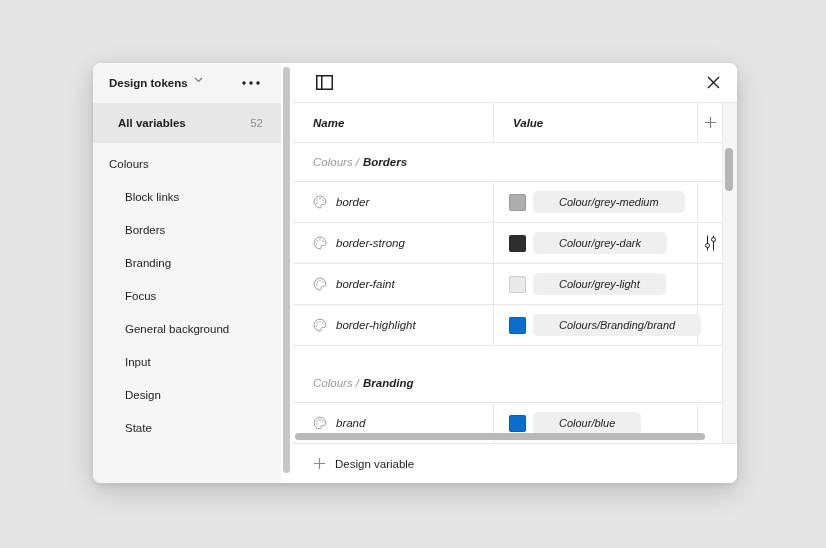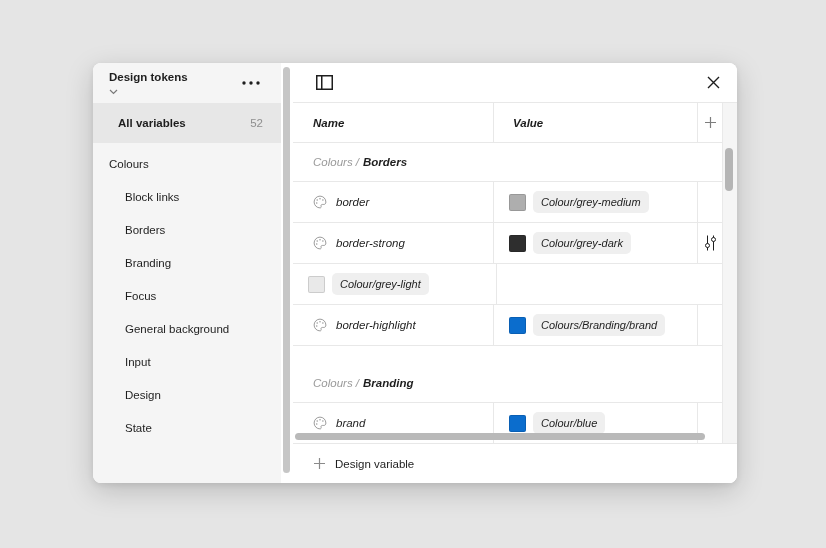--- a/index.html
+++ b/index.html
@@ -13,21 +13,21 @@
   }
   .modal {
     position:absolute; left:93px; top:63px; width:644px; height:420px;
     background:#ffffff; border-radius:8px; overflow:hidden;
     box-shadow:0 8px 28px rgba(0,0,0,.18), 0 2px 6px rgba(0,0,0,.08);
     display:flex;
   }
   
   .sidebar { width:188px; background:#f5f5f5; flex:none; display:flex; flex-direction:column; }
   .sb-header { height:40px; flex:none; display:flex; align-items:center; padding:0 18px 0 16px; }
-  .sb-title { display:flex; align-items:flex-start; gap:6px; cursor:default;flex-direction:column; }
+  .sb-title { display:flex; align-items:flex-start; gap:6px; cursor:default; }
   .sb-title .t { font-weight:700; }
   .sb-spacer { flex:1; }
   .sb-row-selected {
     height:40px; flex:none; background:#e7e7e7;
     display:flex; align-items:center; padding:0 18px 0 25px;
   }
   .sb-row-selected .t { font-weight:700; }
   .sb-row-selected .count { margin-left:auto; color:#8f8f8f; }
   .sb-list { padding-top:4px; }
   .sb-item { height:33px; display:flex; align-items:center; padding-left:16px; cursor:default; color:#1e1e1e;text-align:right; }
@@ -54,21 +54,21 @@
   .c-actions { width:24px; flex:none; display:flex; align-items:center; justify-content:center; }
   .tbody { flex:1; overflow:hidden; }
   .group-row { height:39px; display:flex; align-items:center; padding-left:20px; border-bottom:1px solid #e8e8e8; }
   .group-row .prefix { color:#9a9a9a; margin-right:4px; }
   .group-row .gname { font-weight:700; }
   .vrow { height:41px; display:flex; border-bottom:1px solid #e8e8e8; }
   .vrow .c-name { gap:9px; }
   .swatch { width:17px; height:17px; border-radius:2px; flex:none; box-shadow:inset 0 0 0 1px rgba(0,0,0,.12); }
   .pill {
     margin-left:7px; background:#efefef; border-radius:5px; height:22px;
-    display:flex; align-items:center; padding:0 8px; font-size:11px; white-space:nowrap;
+    display:flex; align-items:center; padding:0 26px; font-size:11px; white-space:nowrap;
   }
   .section-gap { height:18px; }
   .h-scroll { position:absolute; left:2px; bottom:3px; width:410px; height:7px; border-radius:4px; background:#b9b9b9; }
   .footerbar {
     height:40px; flex:none; border-top:1px solid #e8e8e8;
     display:flex; align-items:center; gap:9px; padding-left:20px; background:#fff;
   }
   svg { display:block; }
 </style>
 </head>
@@ -198,20 +198,32 @@
                     <line x1="4.5" y1="0.5" x2="4.5" y2="15.5" stroke="#1e1e1e"></line>
                     <line x1="10.5" y1="0.5" x2="10.5" y2="15.5" stroke="#1e1e1e"></line>
                     <circle cx="4.5" cy="10.5" r="2" fill="#fff" stroke="#1e1e1e"></circle>
                     <circle cx="10.5" cy="4.5" r="2" fill="#fff" stroke="#1e1e1e"></circle>
                   </svg>
               </div>
             </div>
           </div>
 
           <div class="vrow">
+            <div class="c-name">
+              <span>
+                <svg width="14" height="14" viewBox="0 0 15 15" fill="none">
+                    <path d="M7.5 1.2a6.3 6.3 0 1 0 0 12.6c1.1 0 1.5-.9 1.2-1.7-.4-1 .1-2 1.3-2h1.6c1.4 0 2.2-.9 2.2-2.6 0-3.5-2.8-6.3-6.3-6.3z" stroke="#949494"></path>
+                    <circle cx="4.5" cy="5.4" r="0.8" fill="#949494"></circle>
+                    <circle cx="7.5" cy="3.9" r="0.8" fill="#949494"></circle>
+                    <circle cx="10.6" cy="5.4" r="0.8" fill="#949494"></circle>
+                    <circle cx="4" cy="8.6" r="0.8" fill="#949494"></circle>
+                  </svg>
+              </span>
+              <span>border-faint</span>
+            </div>
             <div class="c-value">
               <span class="swatch" style="background: rgb(233, 233, 233);"></span>
               <span class="pill">Colour/grey-light</span>
             </div>
             <div class="c-actions"></div>
           </div>
 
           <div class="vrow">
             <div class="c-name">
               <span>

